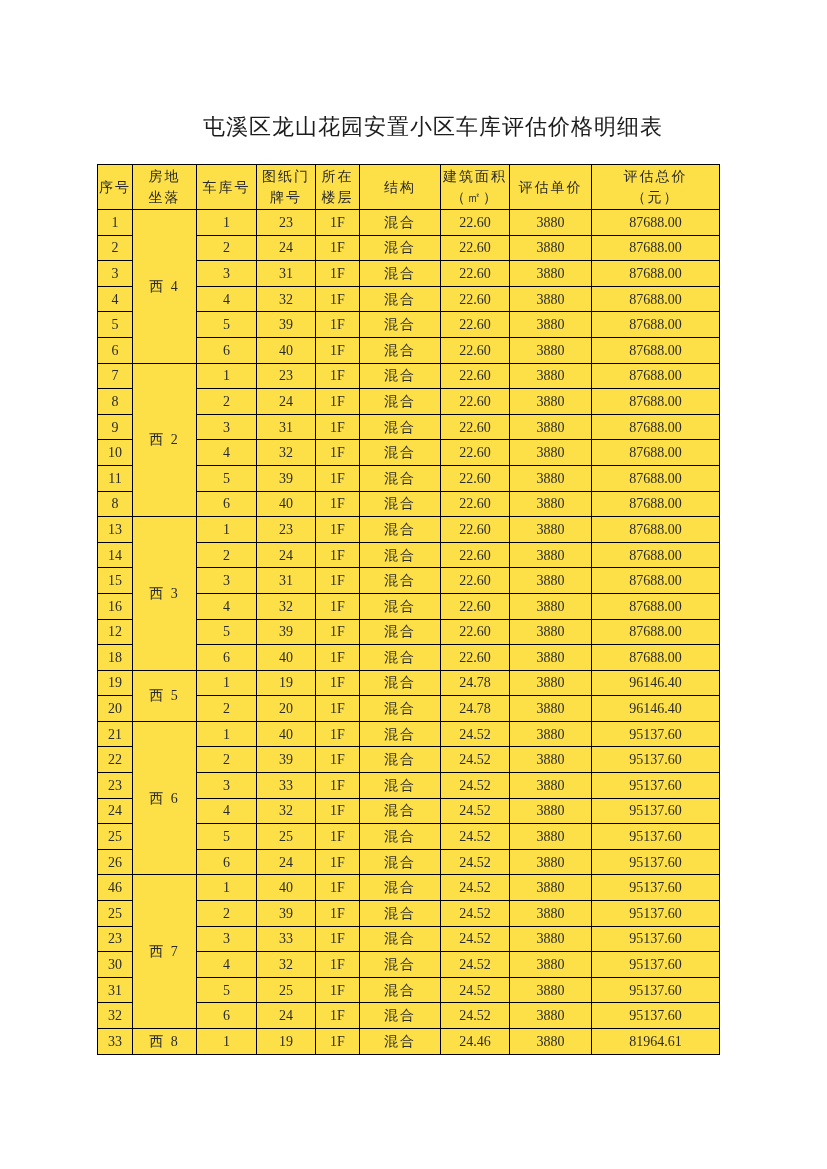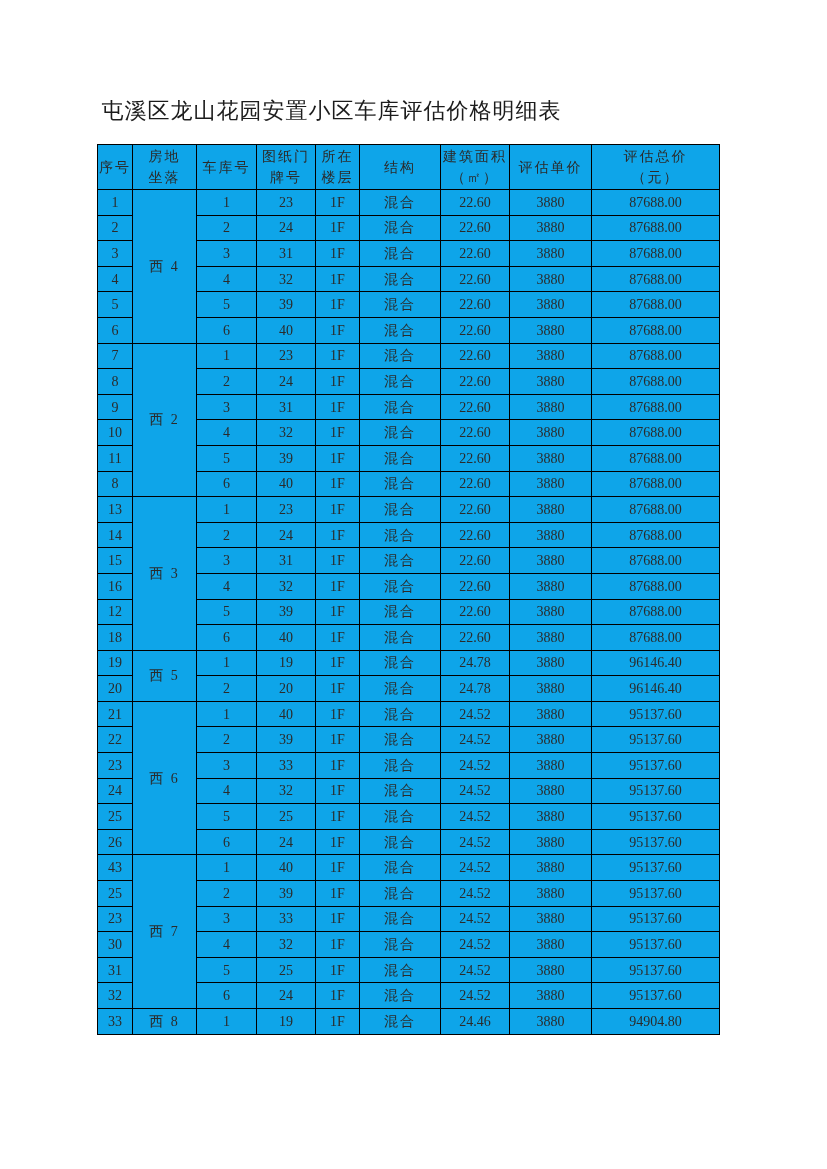--- a/index.html
+++ b/index.html
@@ -2,28 +2,28 @@
 <html><head>
 <meta charset="utf-8">
 <style>
   html, body { margin: 0; padding: 0; background: #ffffff; }
   body {
     width: 827px; height: 1169px; position: relative; overflow: hidden;
     font-family: "Liberation Serif", "DejaVu Serif", serif;
     color: #2b2b2b;
   }
   .doc-title {
-    position: absolute; top: 96px; left: 0; width: 663px;
-    text-align: center; font-size: 22px; letter-spacing: 1px;
+    position: absolute; top: 112px; left: 0; width: 663px;
+    text-align: right; font-size: 22px; letter-spacing: 1px;
     color: #1c1c1c; white-space: nowrap;
   }
   table.price-table {
-    position: absolute; left: 97px; top: 144px; width: 622px;
+    position: absolute; left: 97px; top: 164px; width: 622px;
     border-collapse: collapse; table-layout: fixed;
-    background: #0ea5e9;
+    background: #fde047;
   }
   .price-table th, .price-table td {
     border: 1px solid #000000;
     text-align: center; vertical-align: middle;
     font-weight: normal; font-size: 14px; padding: 0;
     white-space: pre-line; line-height: 1.5;
     color: #2b2b2b; overflow: hidden;
   }
   .price-table thead th { height: 44px; }
   .price-table tbody td { height: 24.6px; }
@@ -324,21 +324,21 @@
         <td>26</td>
         <td>6</td>
         <td>24</td>
         <td>1F</td>
         <td class="cjk">混合</td>
         <td>24.52</td>
         <td>3880</td>
         <td>95137.60</td>
       </tr>
       <tr>
-        <td>43</td>
+        <td>46</td>
         <td rowspan="6" class="cjk">西 7</td>
         <td>1</td>
         <td>40</td>
         <td>1F</td>
         <td class="cjk">混合</td>
         <td>24.52</td>
         <td>3880</td>
         <td>95137.60</td>
       </tr>
       <tr>
@@ -393,16 +393,16 @@
       </tr>
       <tr>
         <td>33</td>
         <td rowspan="1" class="cjk">西 8</td>
         <td>1</td>
         <td>19</td>
         <td>1F</td>
         <td class="cjk">混合</td>
         <td>24.46</td>
         <td>3880</td>
-        <td>94904.80</td>
+        <td>81964.61</td>
       </tr>
     </tbody>
 </table>
 
 </body></html>

